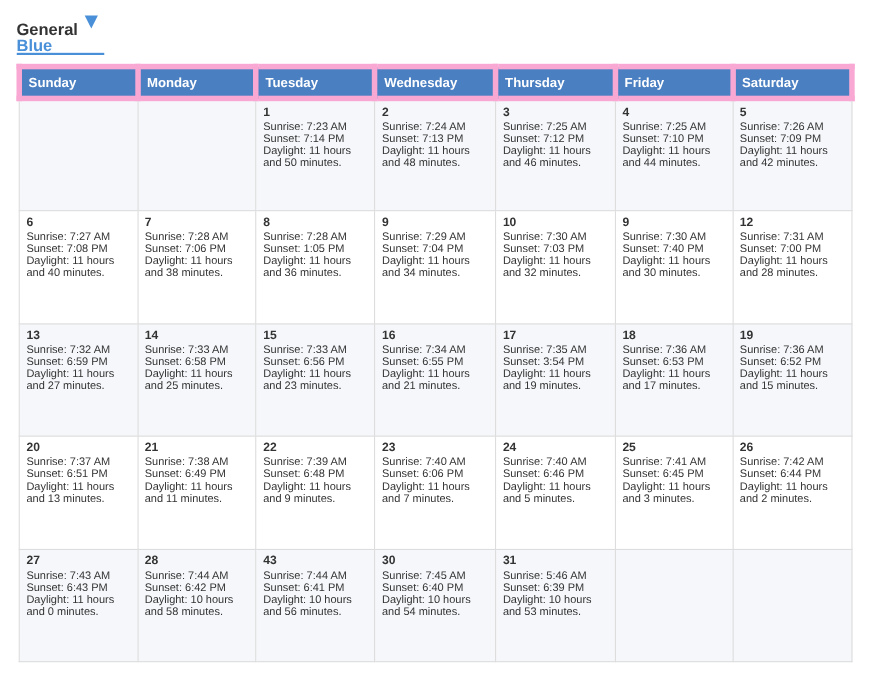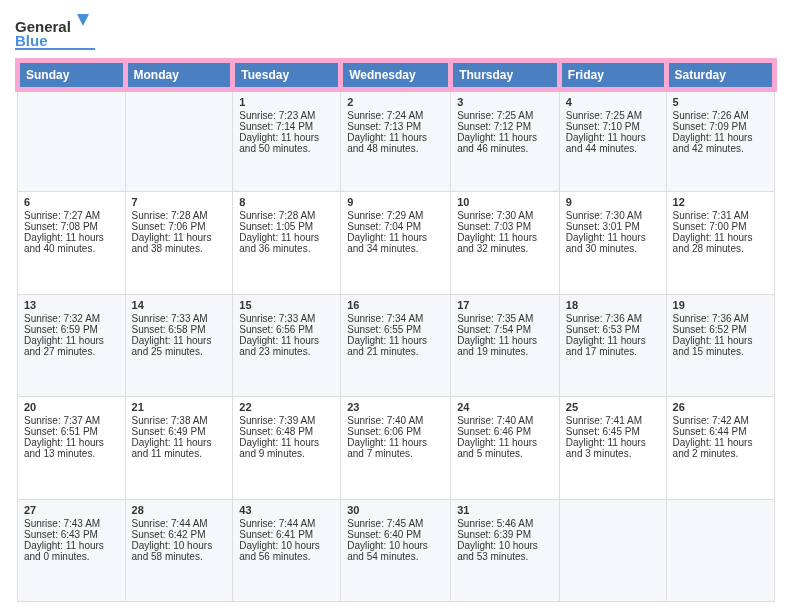--- a/index.html
+++ b/index.html
@@ -133,29 +133,29 @@
             <td><span class="day-num">3</span><span>Sunrise: 7:25 AM</span><br><span>Sunset: 7:12 PM</span><br><span>Daylight: 11 hours and 46 minutes.</span></td>
             <td><span class="day-num">4</span><span>Sunrise: 7:25 AM</span><br><span>Sunset: 7:10 PM</span><br><span>Daylight: 11 hours and 44 minutes.</span></td>
             <td><span class="day-num">5</span><span>Sunrise: 7:26 AM</span><br><span>Sunset: 7:09 PM</span><br><span>Daylight: 11 hours and 42 minutes.</span></td>
           </tr>
           <tr>
             <td><span class="day-num">6</span><span>Sunrise: 7:27 AM</span><br><span>Sunset: 7:08 PM</span><br><span>Daylight: 11 hours and 40 minutes.</span></td>
             <td><span class="day-num">7</span><span>Sunrise: 7:28 AM</span><br><span>Sunset: 7:06 PM</span><br><span>Daylight: 11 hours and 38 minutes.</span></td>
             <td><span class="day-num">8</span><span>Sunrise: 7:28 AM</span><br><span>Sunset: 1:05 PM</span><br><span>Daylight: 11 hours and 36 minutes.</span></td>
             <td><span class="day-num">9</span><span>Sunrise: 7:29 AM</span><br><span>Sunset: 7:04 PM</span><br><span>Daylight: 11 hours and 34 minutes.</span></td>
             <td><span class="day-num">10</span><span>Sunrise: 7:30 AM</span><br><span>Sunset: 7:03 PM</span><br><span>Daylight: 11 hours and 32 minutes.</span></td>
-            <td><span class="day-num">9</span><span>Sunrise: 7:30 AM</span><br><span>Sunset: 3:01 PM</span><br><span>Daylight: 11 hours and 30 minutes.</span></td>
+            <td><span class="day-num">9</span><span>Sunrise: 7:30 AM</span><br><span>Sunset: 7:40 PM</span><br><span>Daylight: 11 hours and 30 minutes.</span></td>
             <td><span class="day-num">12</span><span>Sunrise: 7:31 AM</span><br><span>Sunset: 7:00 PM</span><br><span>Daylight: 11 hours and 28 minutes.</span></td>
           </tr>
           <tr>
             <td><span class="day-num">13</span><span>Sunrise: 7:32 AM</span><br><span>Sunset: 6:59 PM</span><br><span>Daylight: 11 hours and 27 minutes.</span></td>
             <td><span class="day-num">14</span><span>Sunrise: 7:33 AM</span><br><span>Sunset: 6:58 PM</span><br><span>Daylight: 11 hours and 25 minutes.</span></td>
             <td><span class="day-num">15</span><span>Sunrise: 7:33 AM</span><br><span>Sunset: 6:56 PM</span><br><span>Daylight: 11 hours and 23 minutes.</span></td>
             <td><span class="day-num">16</span><span>Sunrise: 7:34 AM</span><br><span>Sunset: 6:55 PM</span><br><span>Daylight: 11 hours and 21 minutes.</span></td>
-            <td><span class="day-num">17</span><span>Sunrise: 7:35 AM</span><br><span>Sunset: 7:54 PM</span><br><span>Daylight: 11 hours and 19 minutes.</span></td>
+            <td><span class="day-num">17</span><span>Sunrise: 7:35 AM</span><br><span>Sunset: 3:54 PM</span><br><span>Daylight: 11 hours and 19 minutes.</span></td>
             <td><span class="day-num">18</span><span>Sunrise: 7:36 AM</span><br><span>Sunset: 6:53 PM</span><br><span>Daylight: 11 hours and 17 minutes.</span></td>
             <td><span class="day-num">19</span><span>Sunrise: 7:36 AM</span><br><span>Sunset: 6:52 PM</span><br><span>Daylight: 11 hours and 15 minutes.</span></td>
           </tr>
           <tr>
             <td><span class="day-num">20</span><span>Sunrise: 7:37 AM</span><br><span>Sunset: 6:51 PM</span><br><span>Daylight: 11 hours and 13 minutes.</span></td>
             <td><span class="day-num">21</span><span>Sunrise: 7:38 AM</span><br><span>Sunset: 6:49 PM</span><br><span>Daylight: 11 hours and 11 minutes.</span></td>
             <td><span class="day-num">22</span><span>Sunrise: 7:39 AM</span><br><span>Sunset: 6:48 PM</span><br><span>Daylight: 11 hours and 9 minutes.</span></td>
             <td><span class="day-num">23</span><span>Sunrise: 7:40 AM</span><br><span>Sunset: 6:06 PM</span><br><span>Daylight: 11 hours and 7 minutes.</span></td>
             <td><span class="day-num">24</span><span>Sunrise: 7:40 AM</span><br><span>Sunset: 6:46 PM</span><br><span>Daylight: 11 hours and 5 minutes.</span></td>
             <td><span class="day-num">25</span><span>Sunrise: 7:41 AM</span><br><span>Sunset: 6:45 PM</span><br><span>Daylight: 11 hours and 3 minutes.</span></td>

